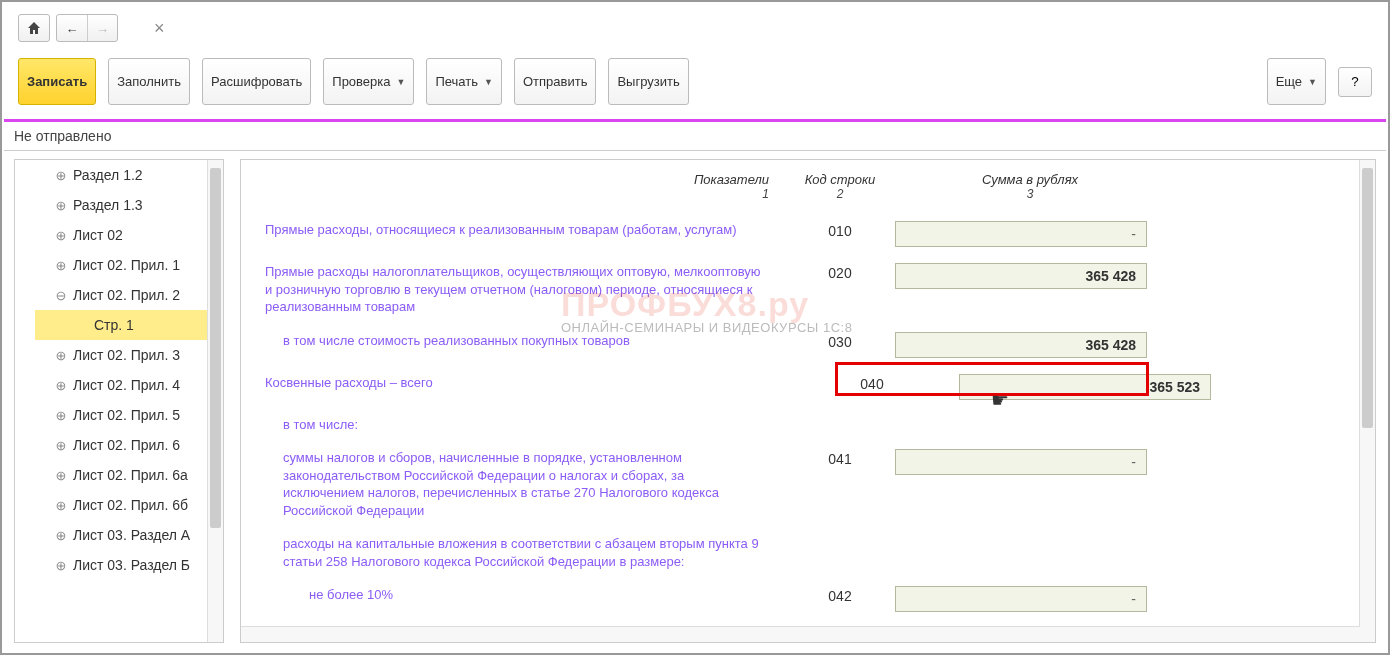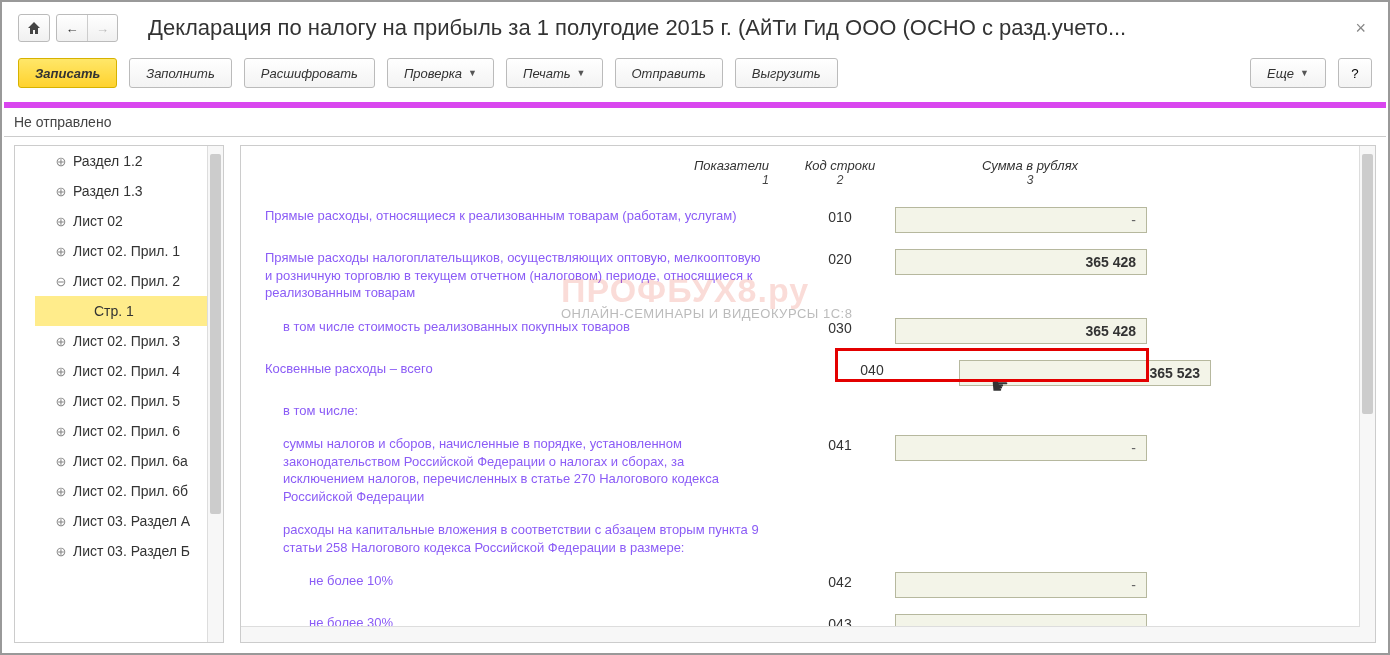--- a/index.html
+++ b/index.html
@@ -73,32 +73,31 @@
     cursor: pointer;
     padding: 0 6px;
   }
   .toolbar {
     display: flex;
     align-items: center;
     gap: 12px;
     padding: 6px 4px 14px 4px;
   }
   .btn {
-    height: 30px;
-    padding: 0 16px;
+    height: 47px;
+    padding: 0 8px;
     border: 1px solid #bbb;
     background: linear-gradient(#fff,#f3f3f3);
     border-radius: 3px;
     cursor: pointer;
     display: flex;
     align-items: center;
     gap: 6px;
     font-size: 13px;
     color: #333;
-    font-style: italic;
   }
   .btn.primary {
     background: linear-gradient(#ffe769,#ffd22e);
     border-color: #d6b200;
     font-weight: bold;
   }
   .btn .caret {
     font-size: 9px;
     color: #555;
   }
@@ -108,21 +107,21 @@
     height: 30px;
     border: 1px solid #bbb;
     background: linear-gradient(#fff,#f3f3f3);
     border-radius: 3px;
     display: flex;
     align-items: center;
     justify-content: center;
     cursor: pointer;
   }
   .status-bar {
-    border-top: 6px solid #d946ef;
+    border-top: 3px solid #d946ef;
     border-bottom: 1px solid #ccc;
     padding: 6px 10px;
     font-size: 14px;
     color: #444;
     margin: 0 -10px;
     background: #fff;
   }
   .workspace {
     display: flex;
     flex: 1;
@@ -302,21 +301,20 @@
       </div>
       <div class="nav-pair">
         <div class="half">
           <span>←</span>
         </div>
         <div class="half">
           <span>→</span>
         </div>
       </div>
     </div>
-    <div class="title">Декларация по налогу на прибыль за 1 полугодие 2015 г. (АйТи Гид ООО (ОСНО с разд.учето...</div>
     <div class="close-x">
       <span>×</span>
     </div>
   </div>
 
   <div class="toolbar">
     <button class="btn primary">Записать</button>
     <button class="btn">Заполнить</button>
     <button class="btn">Расшифровать</button>
     <button class="btn">

